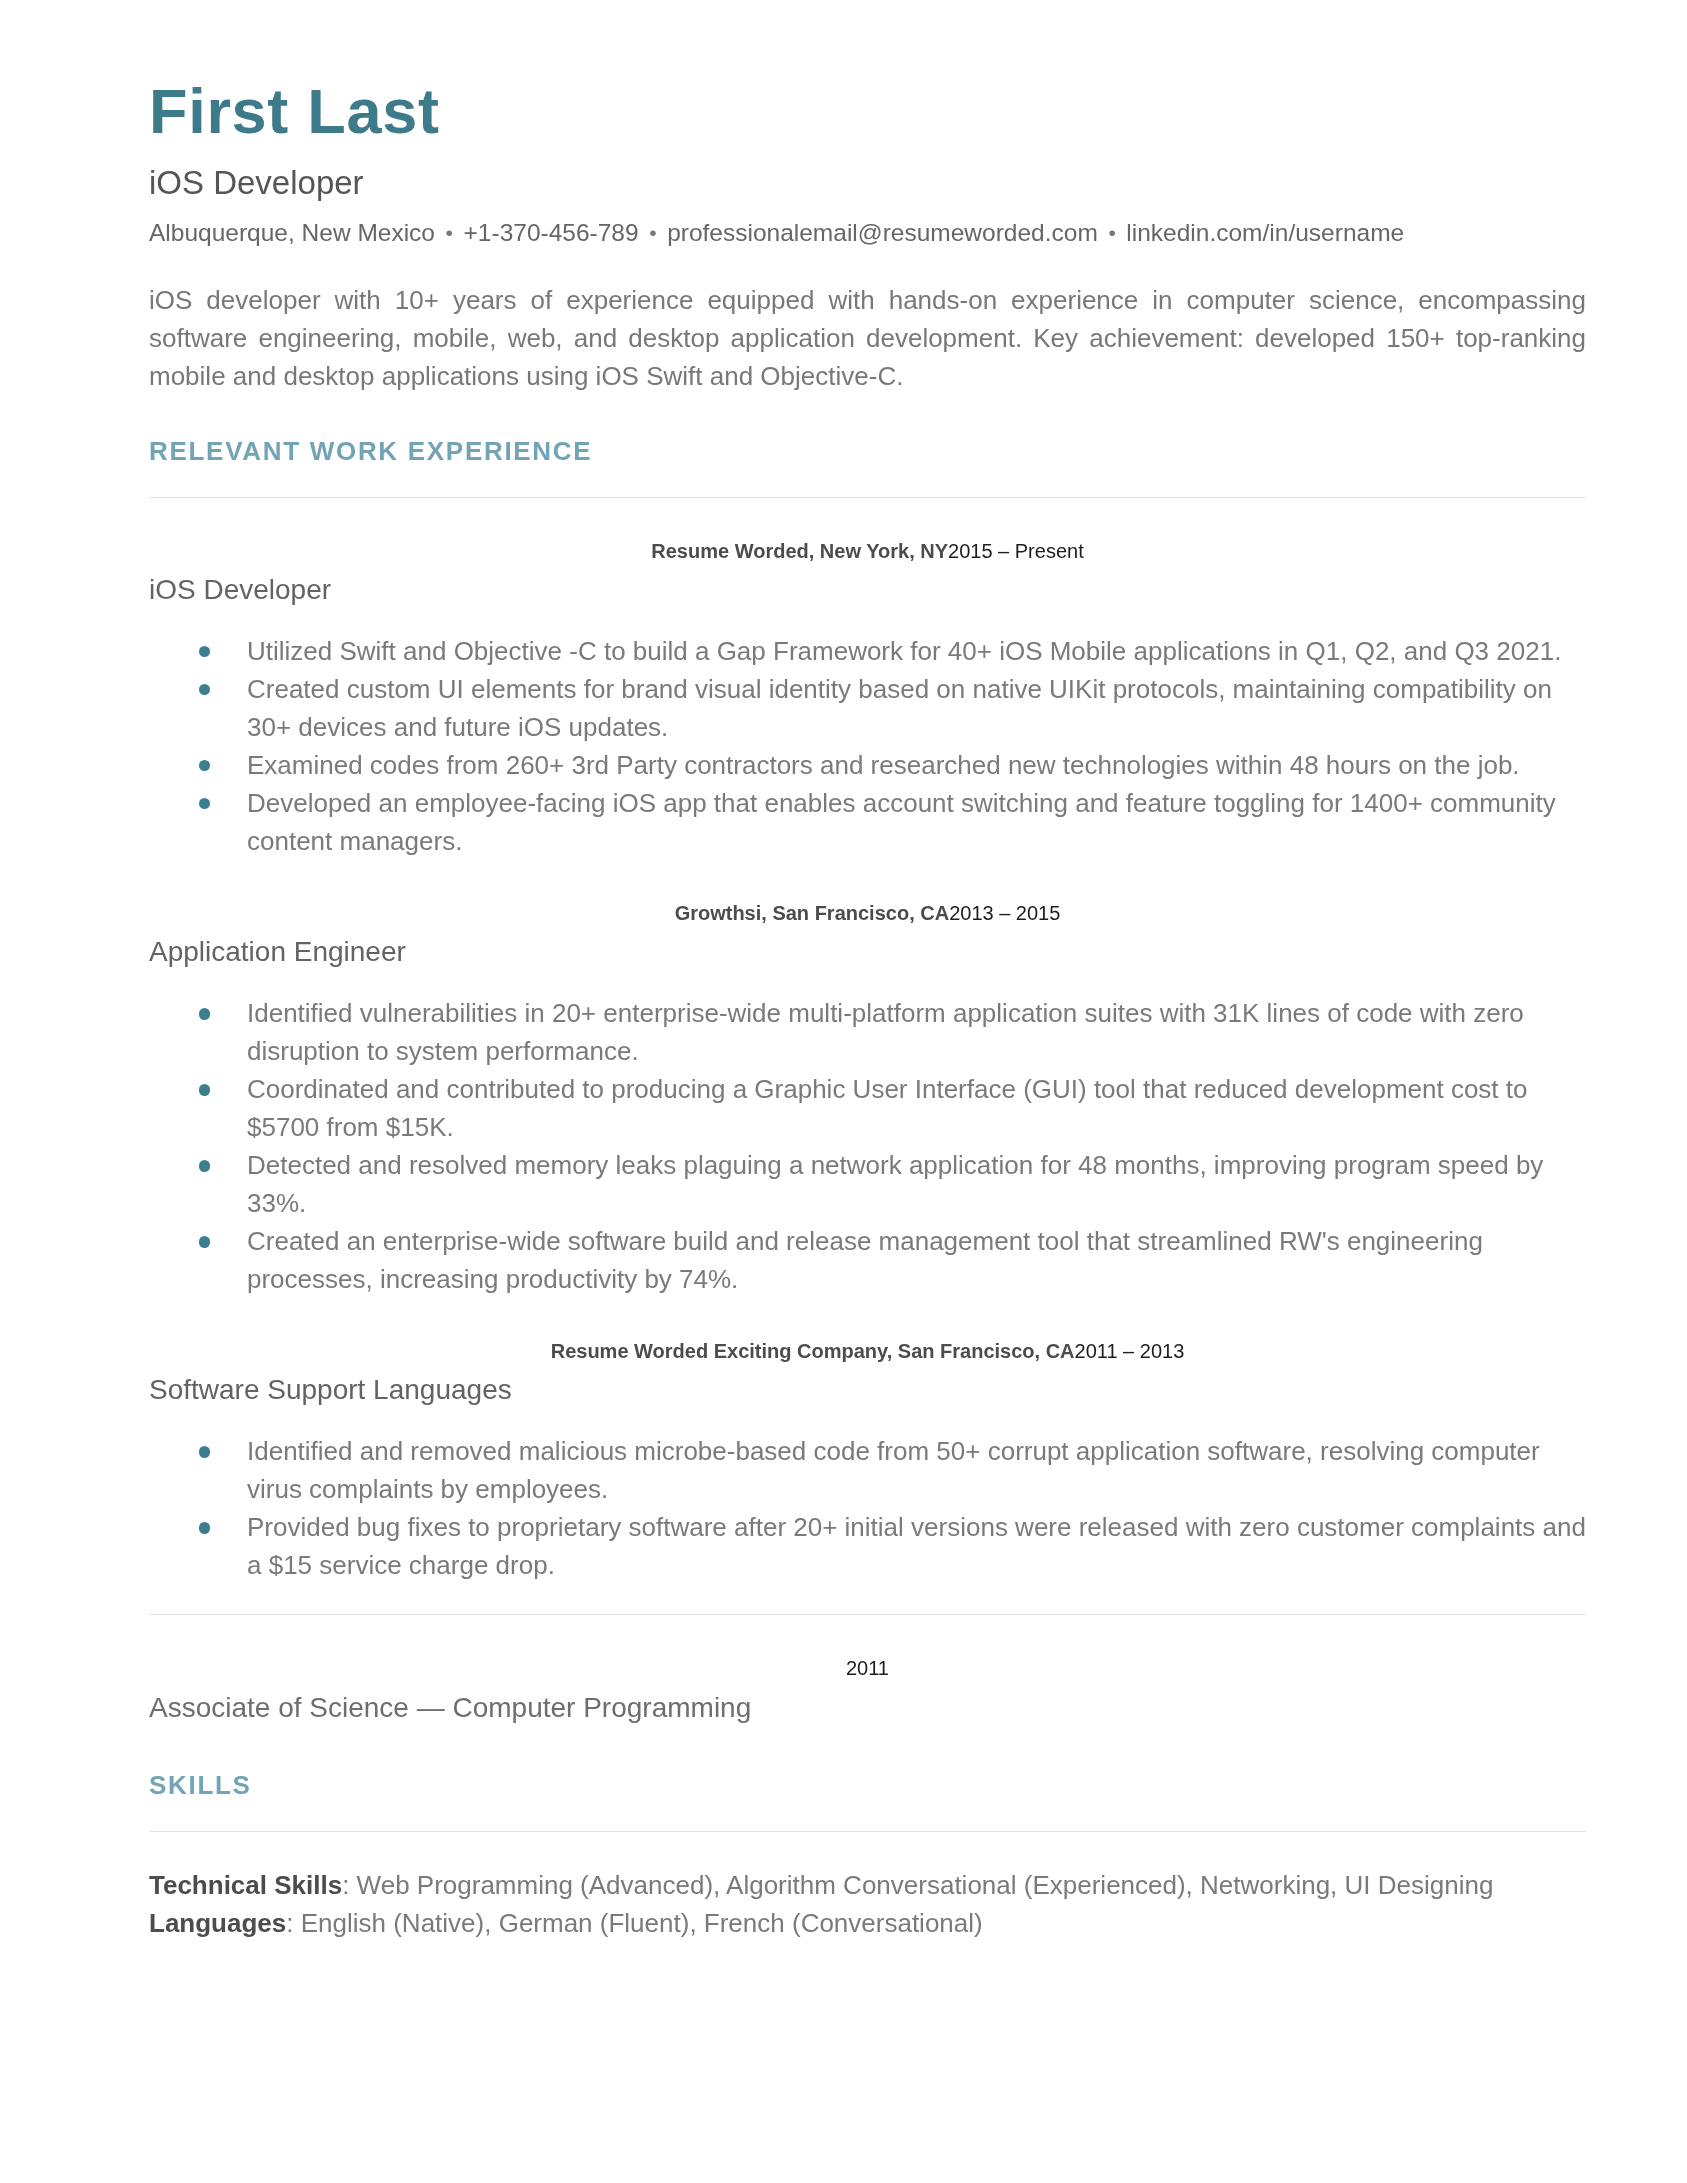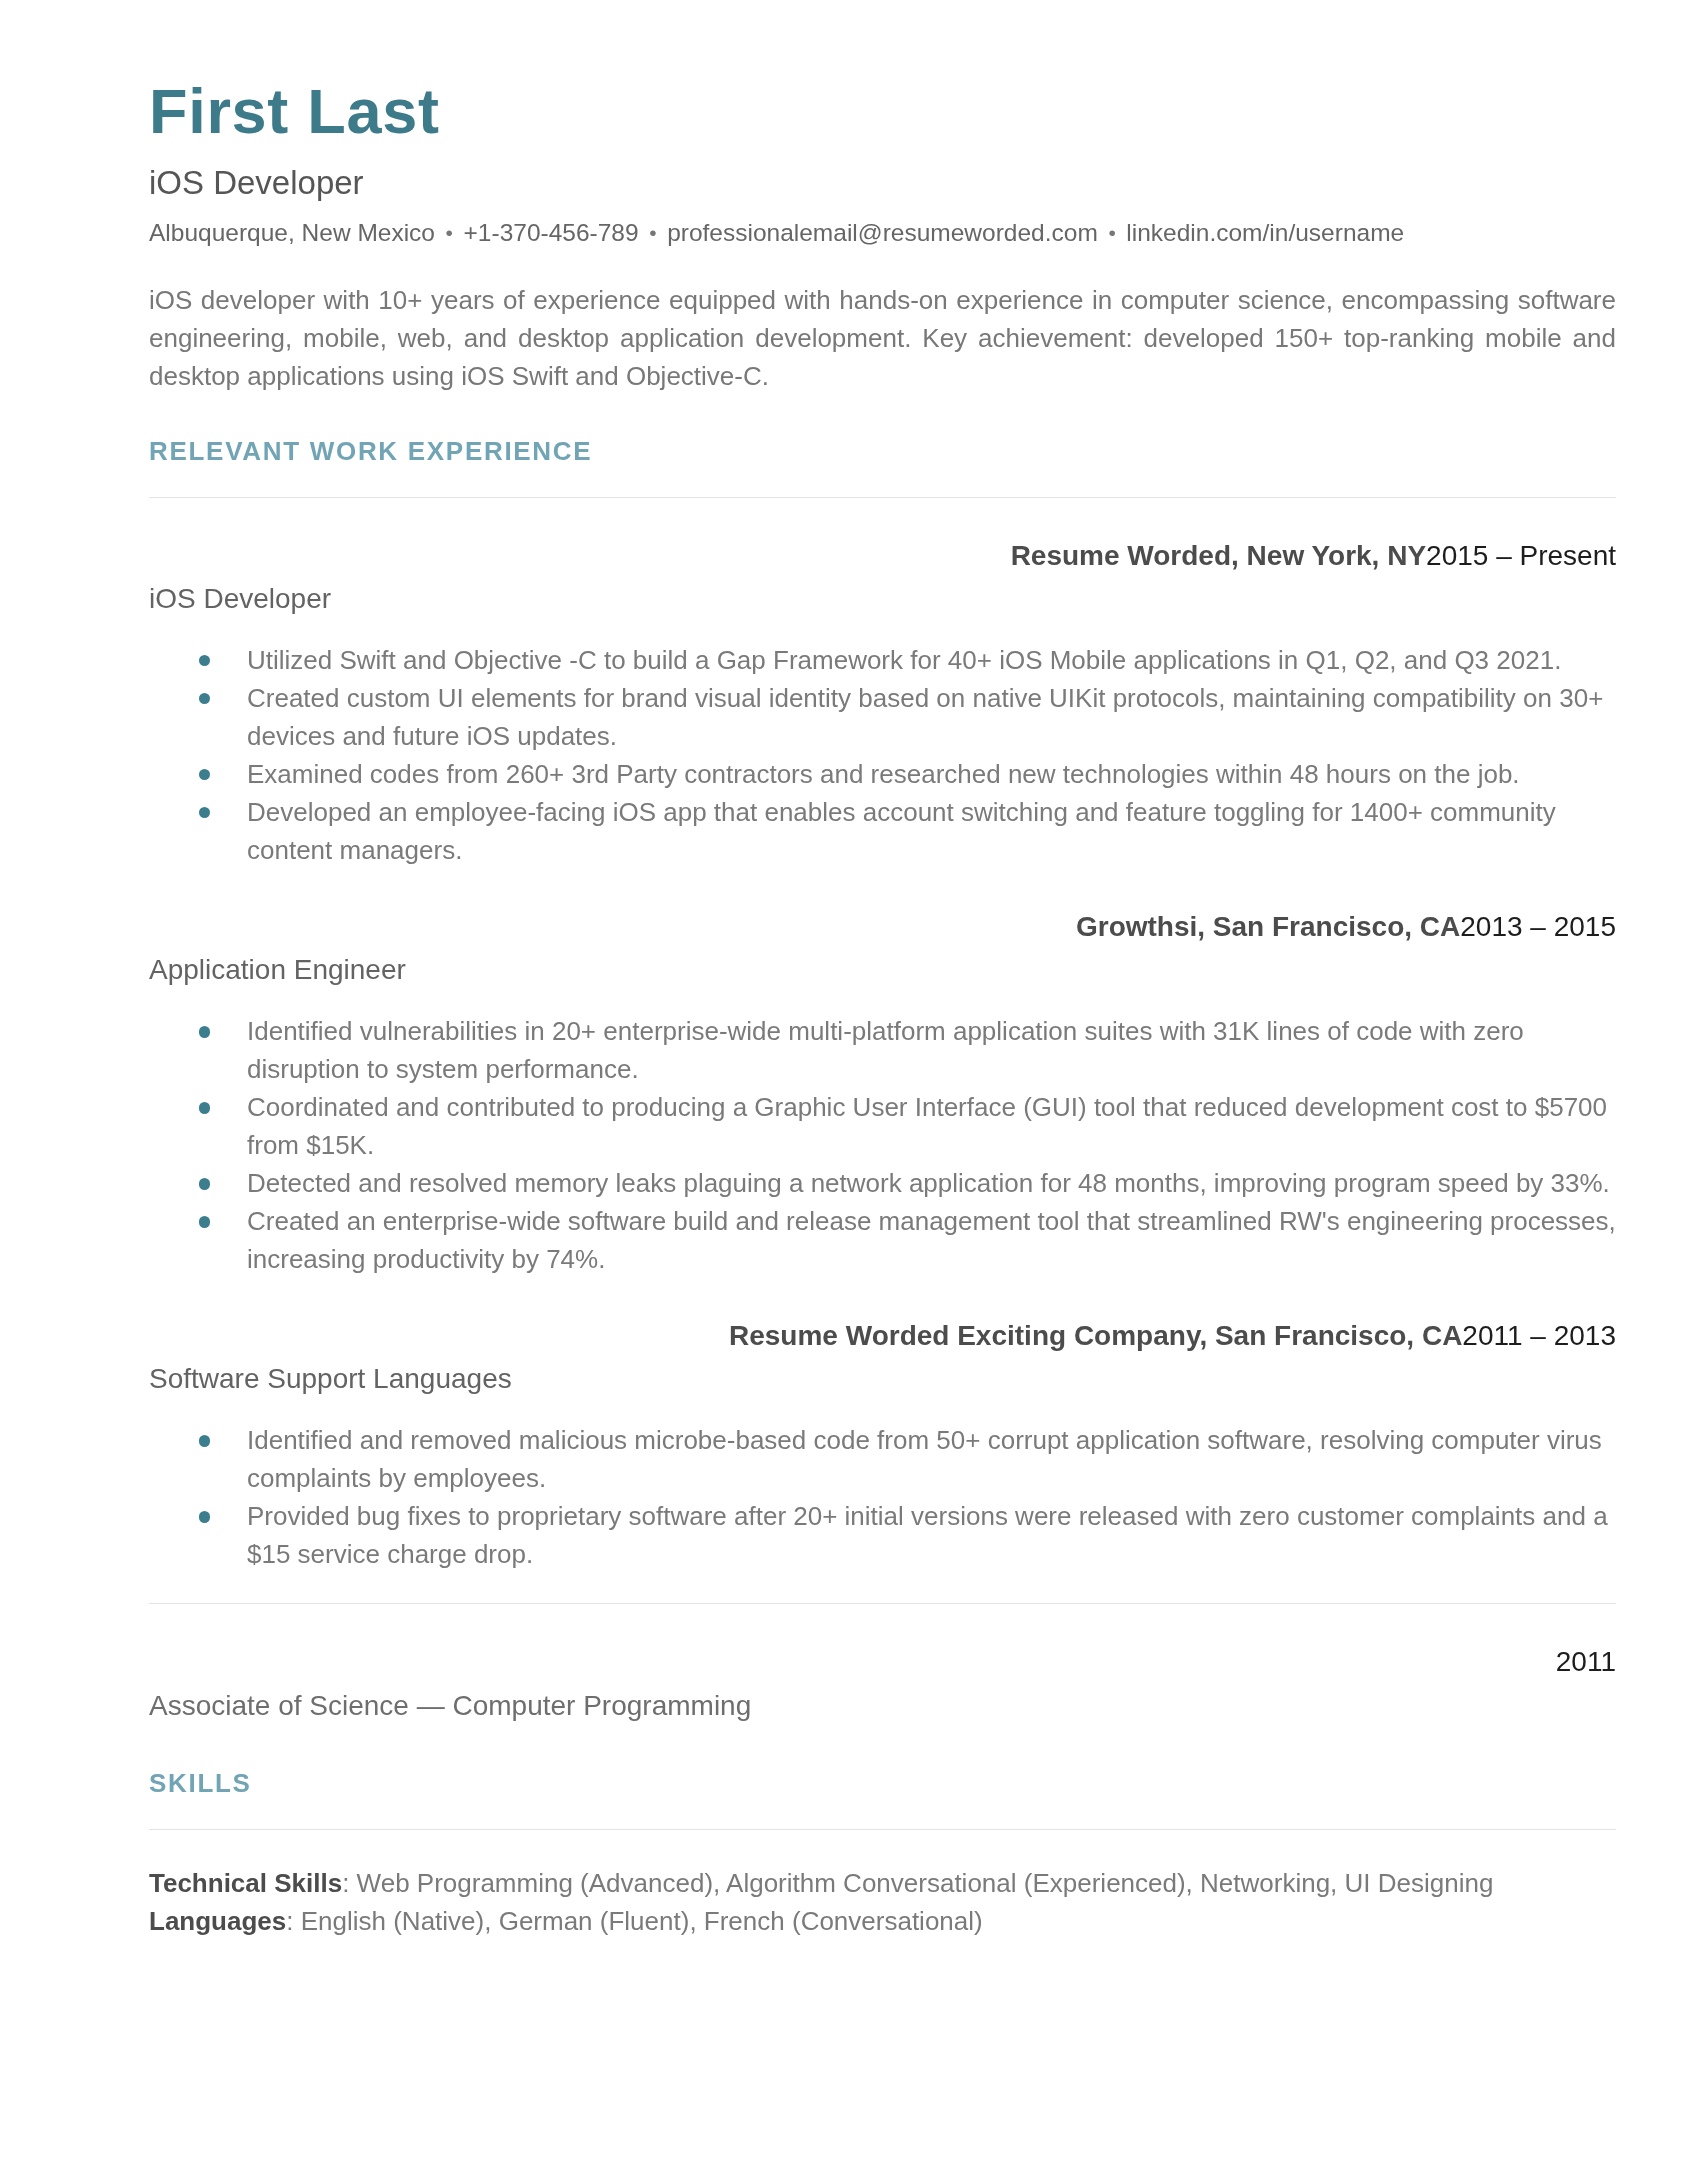--- a/index.html
+++ b/index.html
@@ -1,20 +1,20 @@
 <!DOCTYPE html>
 <html style="font-size:10.6px"><head>
 <meta charset="utf-8">
 <style>
   * { box-sizing: border-box; }
   html, body { margin: 0; padding: 0; background: #ffffff; }
   .page {
     width: 1687px;
     height: 2183px;
-    padding: 78px 71px 0 149px;
+    padding: 78px 101px 0 149px;
     font-family: "Liberation Sans", sans-serif;
     background: #ffffff;
     overflow: hidden;
   }
 
   
   .name {
     margin: 0;
     font-size: 63px;
     font-weight: bold;
@@ -60,23 +60,23 @@
   .divider {
     border: none;
     border-top: 1.3px solid #e3e3e3;
     margin: 30px 0 0 0;
   }
 
   
   .job { margin-top: 41px; }
   .entry-head {
     display: flex;
-    justify-content: flex-end;
+    justify-content: center;
     align-items: baseline;
-    font-size: 28px;
+    font-size: 20px;
     margin-top: 42px;
   }
   .company { font-weight: bold; color: #4c4c4c; }
   .dates { color: #1d1d1d; }
   .job-title {
     margin-top: 10.6px;
     font-size: 28px;
     color: #636363;
   }
   ul.bullets {

